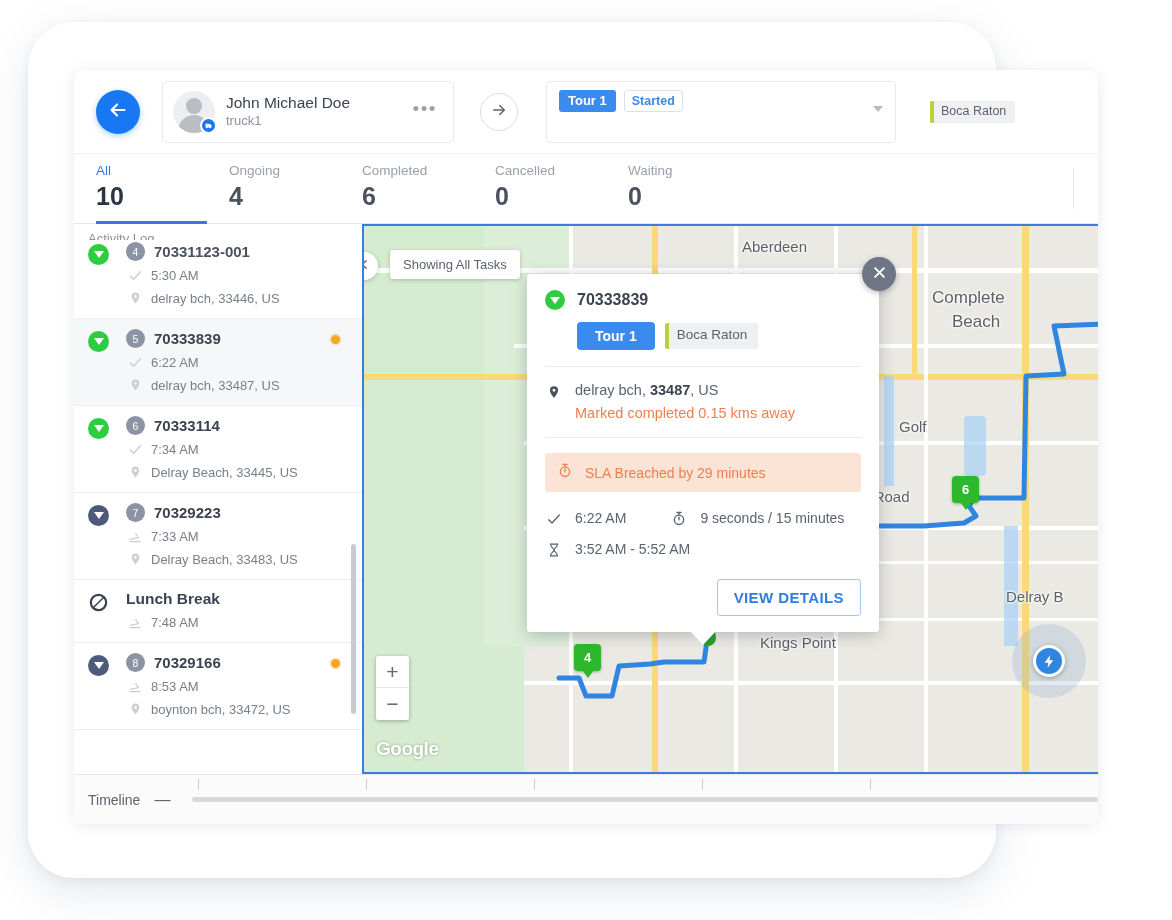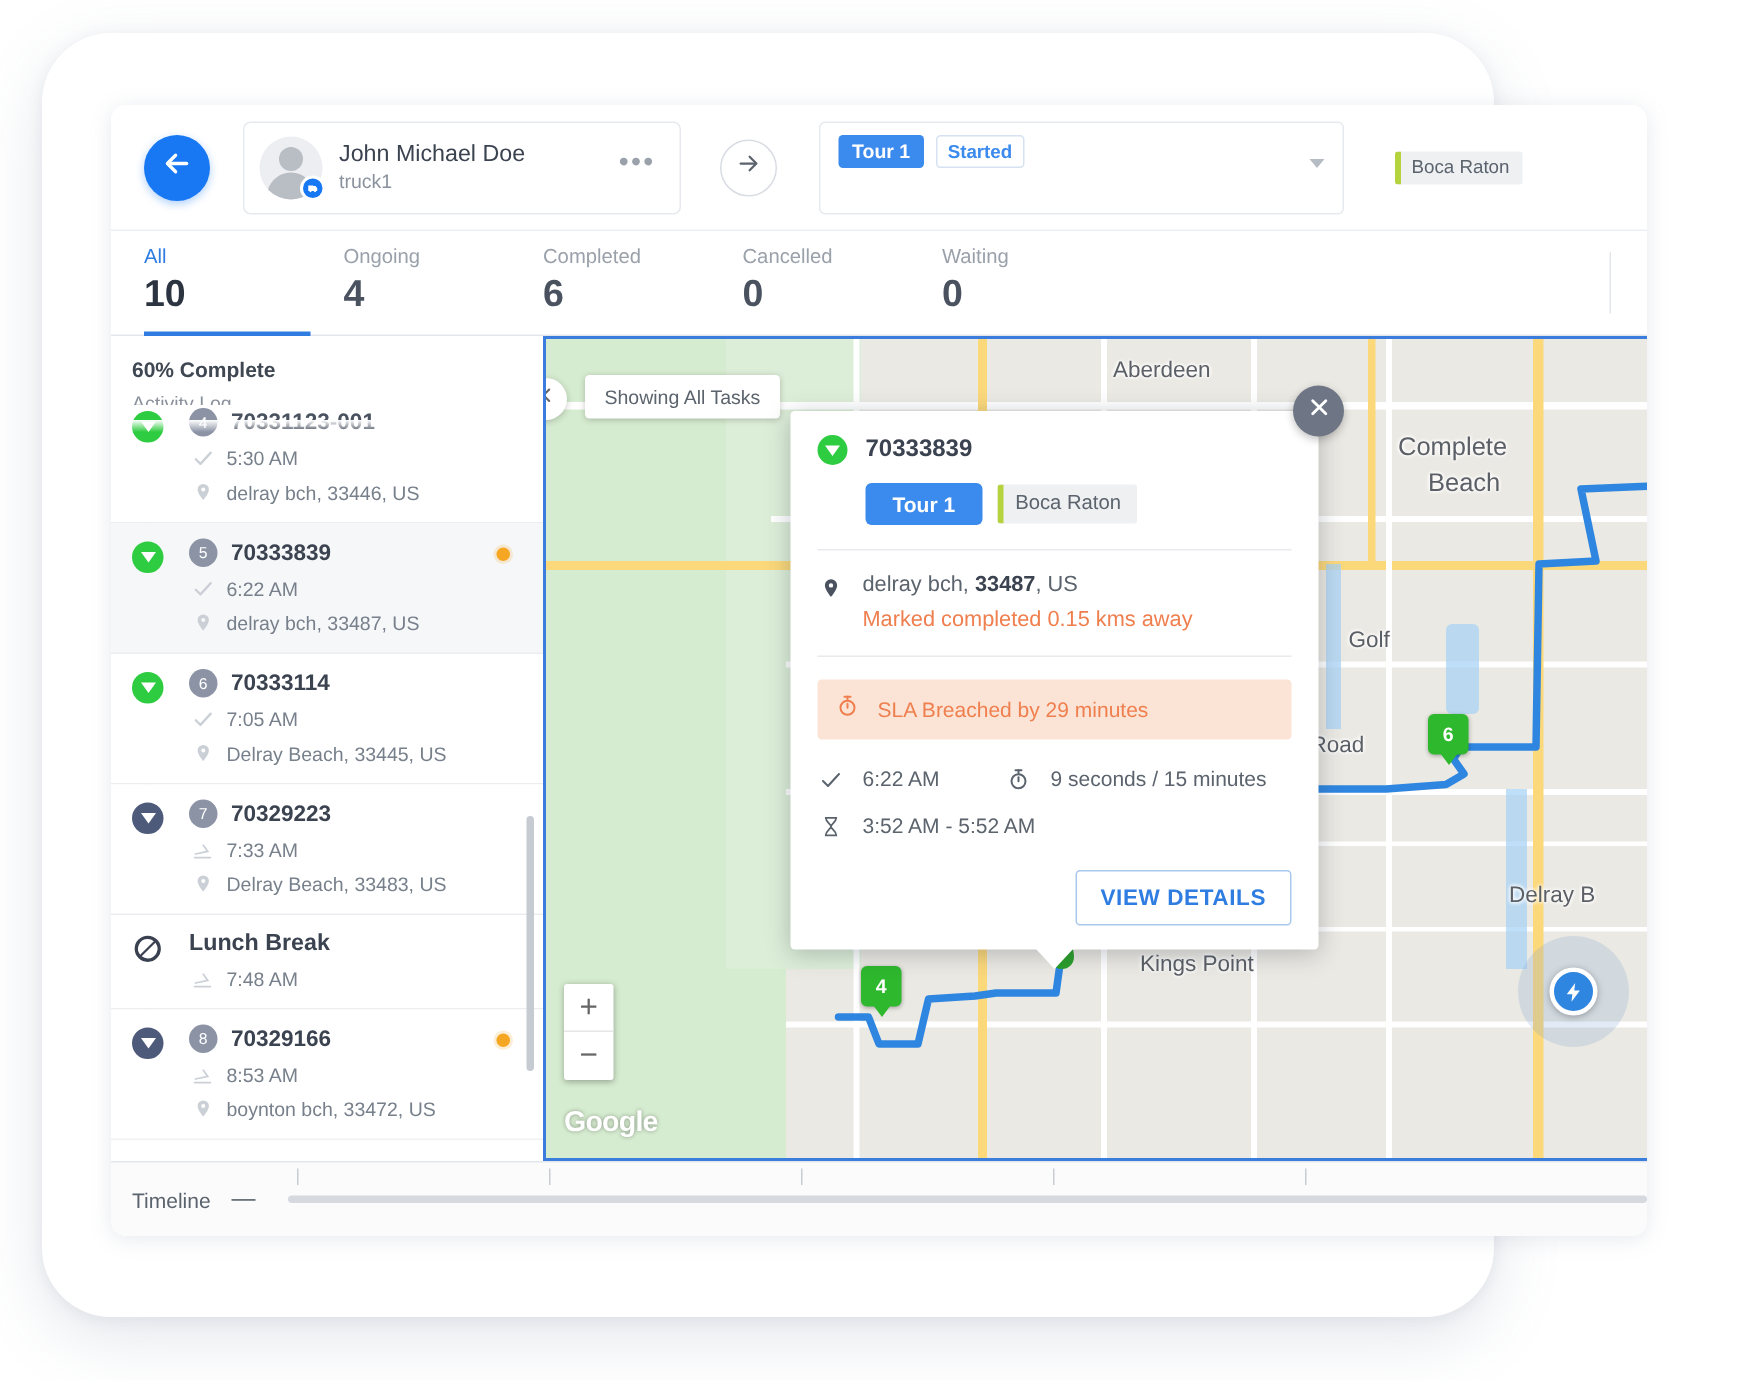--- a/index.html
+++ b/index.html
@@ -464,21 +464,20 @@
     <div class="tab">
       <div class="tab-label">Waiting</div>
       <div class="tab-count">0</div>
     </div>
     <div class="tabs-divider"></div>
   </div>
 
   <div class="body-area">
 
     <div class="sidebar">
-      <div class="progress-title">60% Complete</div>
       <div class="activity-title">Activity Log</div>
 
       <div class="log-list">
         <div class="log-rail"></div>
 
         <div class="log-item clipped-top" style="margin-top:-12px;">
           <div class="log-status green" style="top:4px;">
             <div class="tri"></div>
           </div>
           <div class="log-head" style="padding-top:2px;">
@@ -537,21 +536,21 @@
           <div class="log-head">
             <span class="seq-badge">6</span>
             <span class="log-id">70333114</span>
           </div>
           <div class="log-line">
             <span class="ic">
               <svg width="15" height="15" viewBox="0 0 24 24" fill="none" stroke="#cbd0d6" stroke-width="2.4" stroke-linecap="round" stroke-linejoin="round">
                 <polyline points="4,13 9,18 20,6"></polyline>
                   </svg>
             </span>
-            <span class="tx">7:05 AM</span>
+            <span class="tx">7:34 AM</span>
           </div>
           <div class="log-line">
             <span class="ic">
               <svg width="13" height="16" viewBox="0 0 24 24" fill="#cbd0d6">
                 <path d="M12 2a7 7 0 00-7 7c0 5 7 13 7 13s7-8 7-13a7 7 0 00-7-7zm0 9.5A2.5 2.5 0 1112 6.5a2.5 2.5 0 010 5z"></path>
                   </svg>
             </span>
             <span class="tx">Delray Beach, 33445, US</span>
           </div>
         </div>

